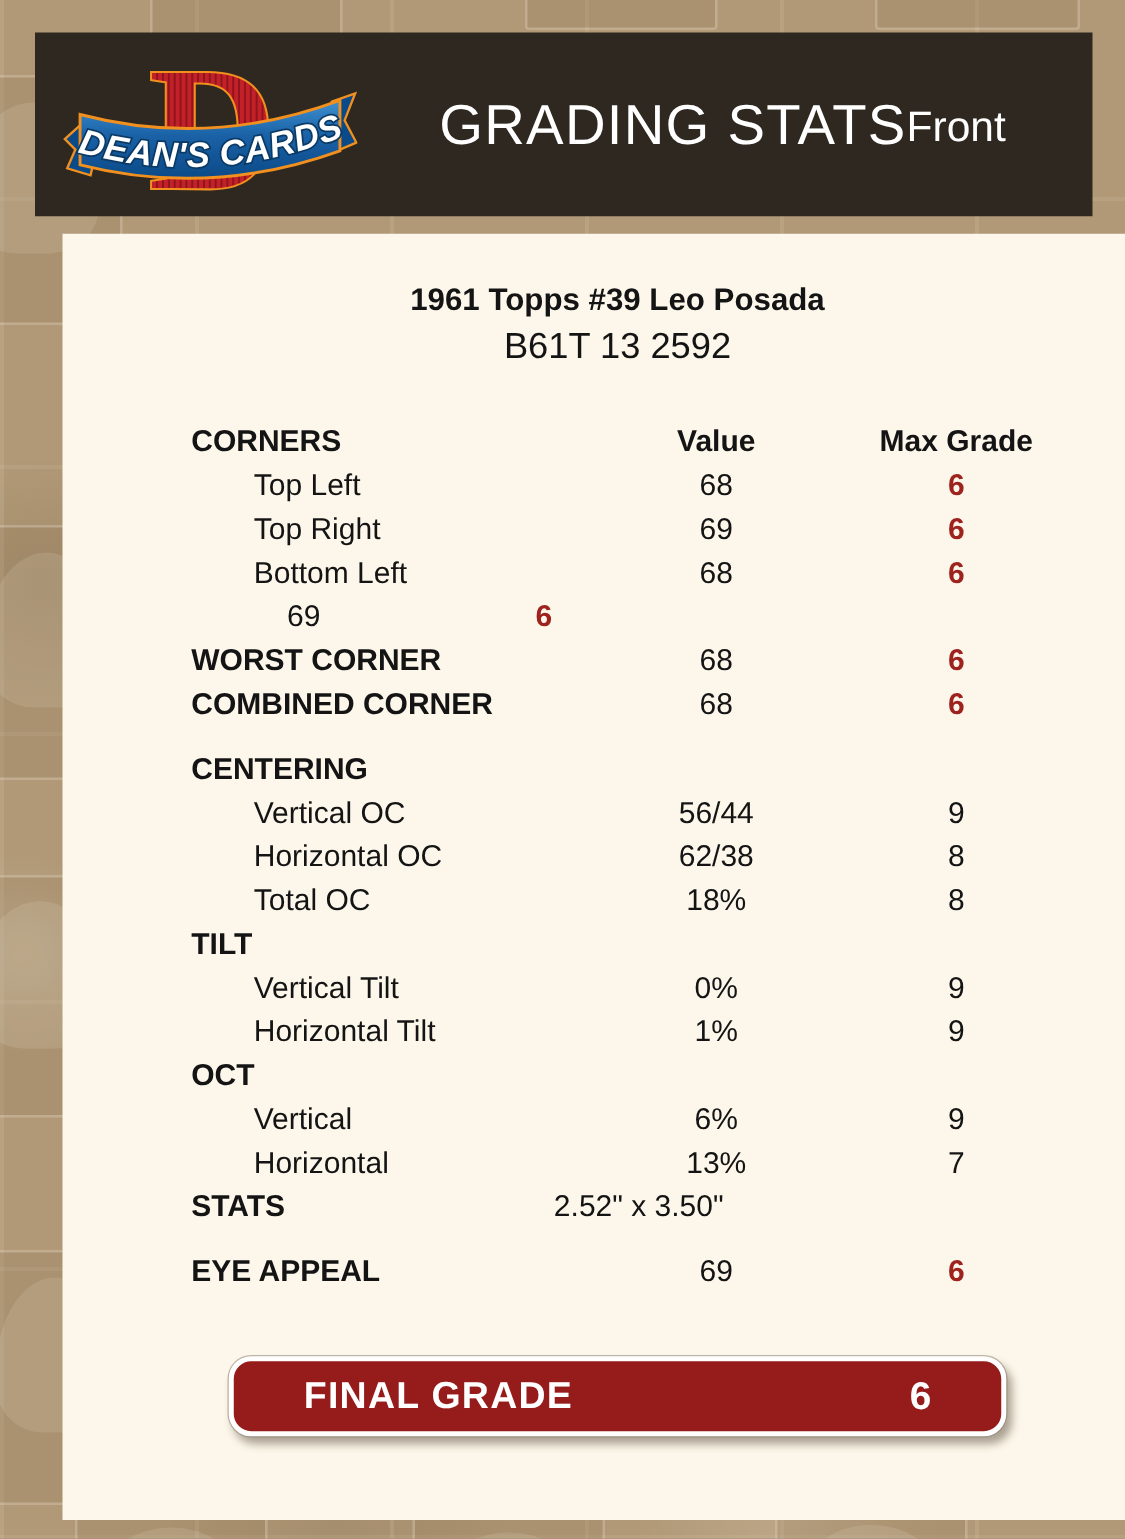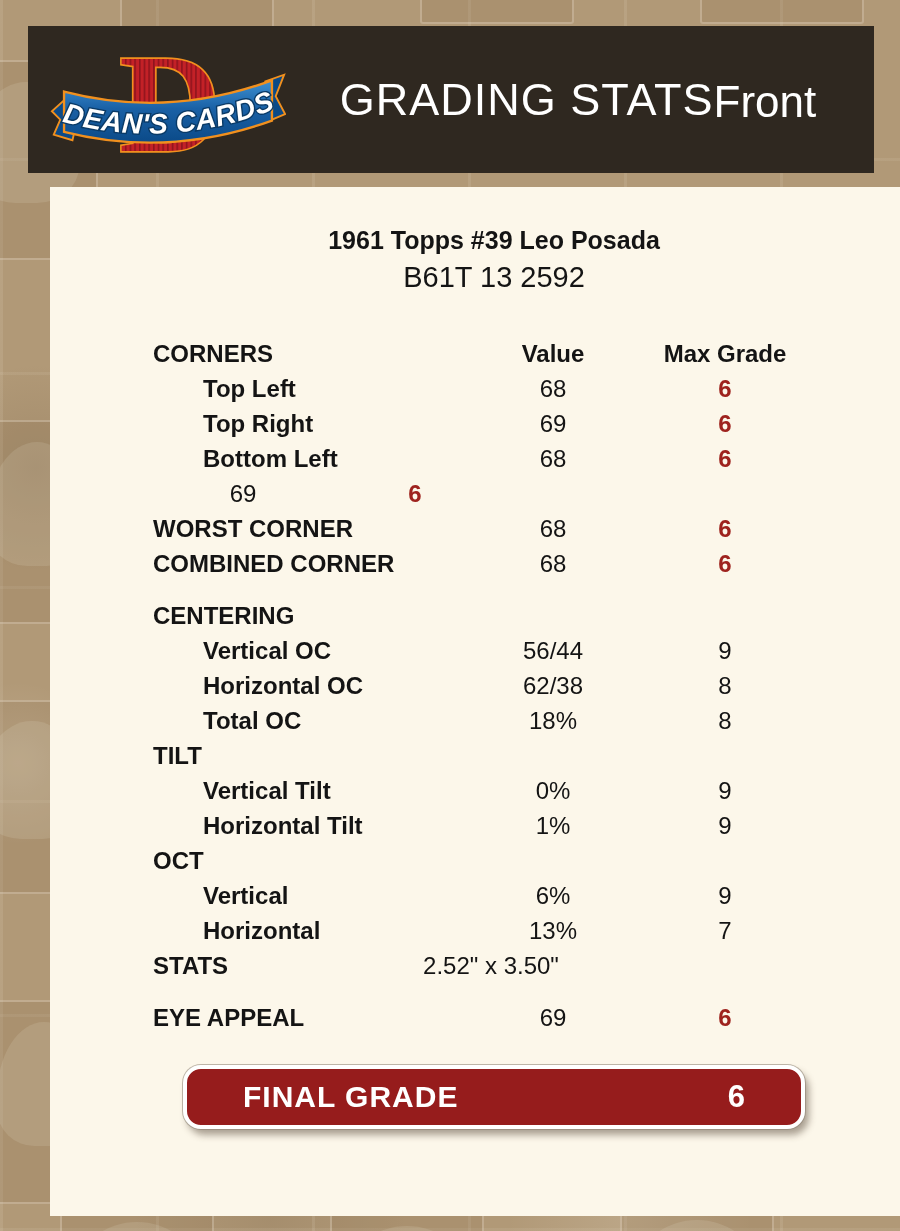--- a/index.html
+++ b/index.html
@@ -59,21 +59,21 @@
     display:flex;flex-direction:row;align-items:center;justify-content:center;
     padding-left:10px;padding-right:14px;
     color:#ffffff;
   }
   .header-title{
     font-size:45px;
     letter-spacing:1px;
     line-height:1.1;
   }
   .header-subtitle{
-    font-size:44px;
+    font-size:34px;
     margin-top:6px;
     line-height:1.1;
     text-align:center;
   }
 
   
   .panel{
     position:absolute;left:50px;top:187px;
     width:888px;height:1029px;
     background:#fcf7ea;
@@ -95,36 +95,37 @@
 
   .stats-table{
     margin-top:44px;
     margin-left:103px;
     width:670px;
   }
   .row{
     display:flex;align-items:center;
     height:35px;
     font-size:24px;
+    gap:20px;
   }
   .row.gap-before{margin-top:17px;}
   .c-label{flex:0 0 310px;}
   .c-value{flex:0 0 180px;text-align:center;}
   .c-max{flex:0 0 164px;text-align:center;}
   .row.header-row .c-label,
   .row.header-row .c-value,
   .row.header-row .c-max{font-weight:bold;}
   .row .c-label.bold{font-weight:bold;}
-  .row .c-label.indent{padding-left:50px;box-sizing:border-box;font-weight:bold;}
+  .row .c-label.indent{padding-left:50px;box-sizing:border-box;}
   .c-max.red{color:#9e231e;font-weight:bold;}
   .c-value.wide{transform:translateX(-62px);}
 
   
   .final-grade{
-    margin:30px auto 0;
+    margin:50px auto 0;
     width:502px;height:56px;
     background:#961c1c;
     border:4px solid #ffffff;
     border-radius:18px;
     box-shadow:0 0 0 1px rgba(140,130,115,0.55), 4px 6px 7px rgba(70,55,40,0.45);
     display:flex;align-items:center;justify-content:space-between;
     padding:0 56px;
     box-sizing:content-box;
     color:#ffffff;
   }

